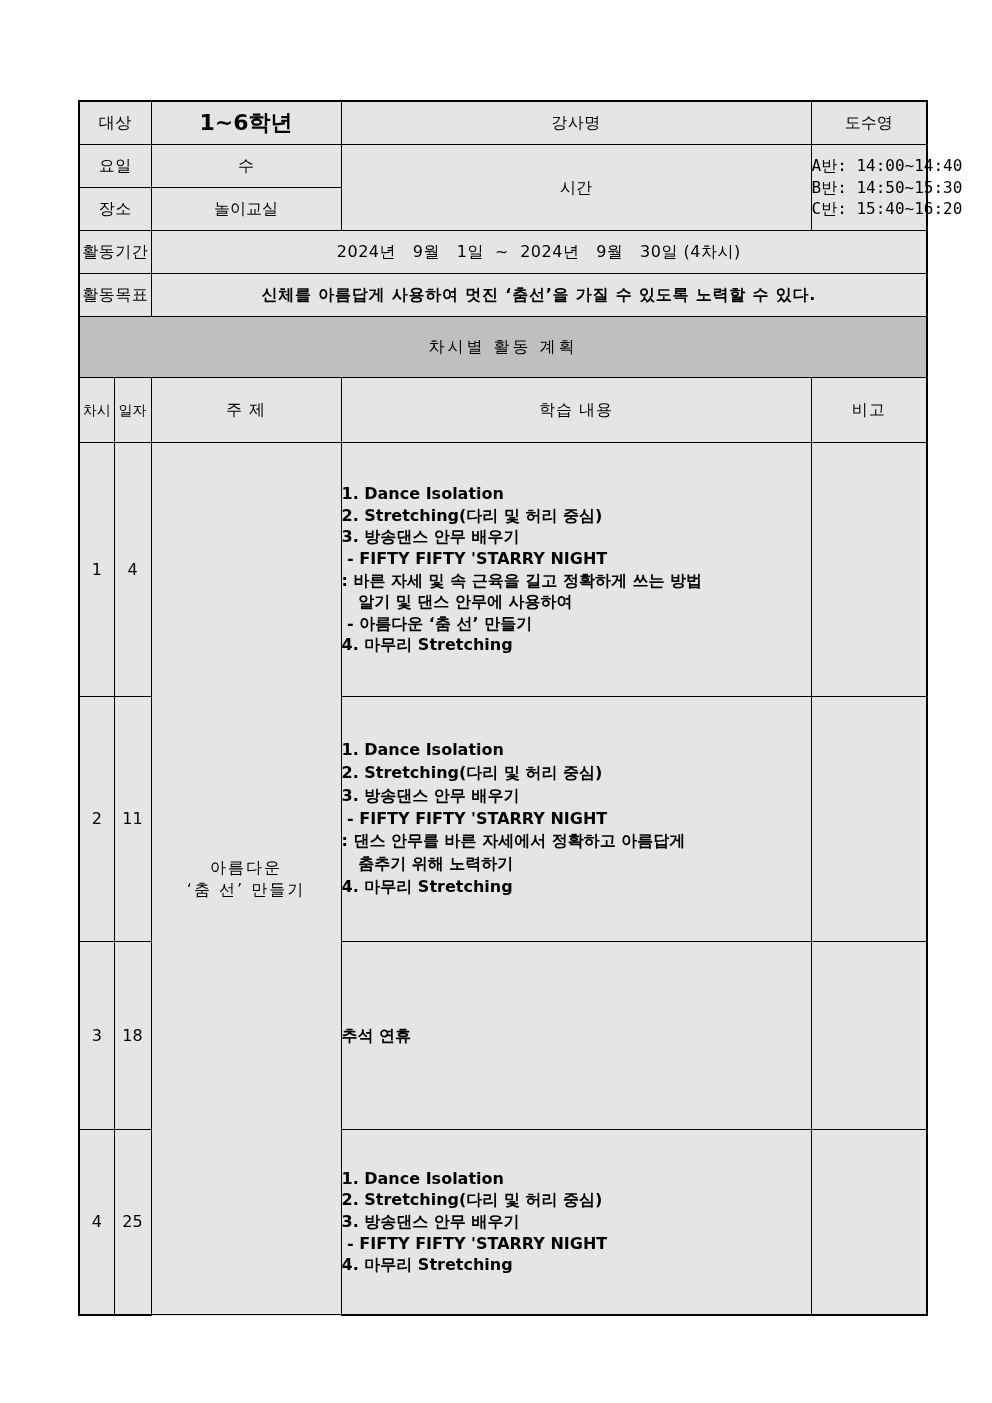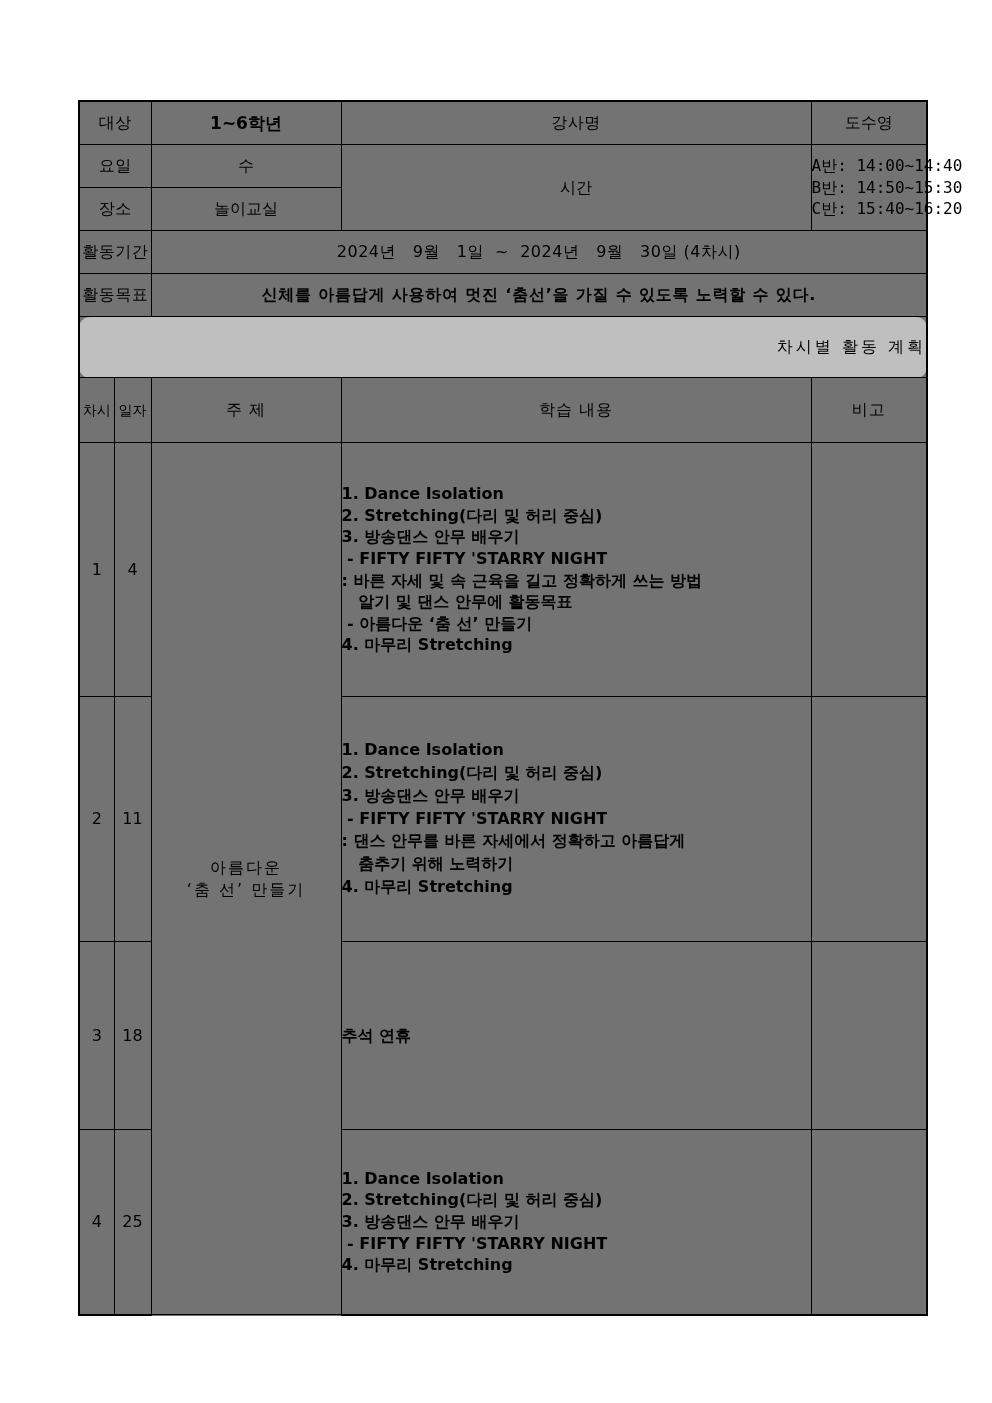--- a/index.html
+++ b/index.html
@@ -20,21 +20,21 @@
     position: absolute;
     left: 78px;
     top: 100px;
     width: 848px;
   }
 
   table.doc {
     border-collapse: collapse;
     table-layout: fixed;
     width: 848px;
-    background: #737373;
+    background: #e5e5e5;
   }
 
   table.doc td {
     border: 1px solid #000000;
     padding: 0;
     vertical-align: middle;
     font-size: 16px;
     line-height: 1.35;
   }
 
@@ -52,21 +52,21 @@
   }
 
   .val-cell {
     text-align: center;
     height: 42px;
     font-size: 17px;
   }
 
   .grade-val {
     font-weight: bold;
-    font-size: 17px;
+    font-size: 22px;
     letter-spacing: 0px;
   }
 
   .time-label {
     text-align: center;
     font-size: 17px;
     margin-top: 8px;
   }
 
   .time-list {
@@ -92,27 +92,26 @@
     font-weight: bold;
     letter-spacing: 0.8px;
     white-space: pre;
     padding: 8px 0;
     height: 42px;
     margin-left: 17px;
   }
 
   .section-band {
     background: #bfbfbf;
-    text-align: right;
+    text-align: center;
     height: 60px;
     font-size: 19px;
     letter-spacing: 3px;
     border-left-width: 2px !important;
     border-right-width: 2px !important;
-    border-radius: 11px;
   }
 
   .col-head {
     text-align: center;
     height: 64px;
     font-size: 16px;
     letter-spacing: 1px;
   }
   .col-head.tight { letter-spacing: 0px; font-size: 14px; }
 
@@ -208,21 +207,21 @@
         <td class="theme-cell" rowspan="4">
           <div>아름다운</div>
           <div>‘춤 선’ 만들기</div>
         </td>
         <td class="content-cell">
           <div class="line">1. Dance Isolation</div>
           <div class="line">2. Stretching(다리 및 허리 중심)</div>
           <div class="line">3. 방송댄스 안무 배우기</div>
           <div class="line"> - FIFTY FIFTY 'STARRY NIGHT</div>
           <div class="line">: 바른 자세 및 속 근육을 길고 정확하게 쓰는 방법</div>
-          <div class="line">   알기 및 댄스 안무에 활동목표</div>
+          <div class="line">   알기 및 댄스 안무에 사용하여</div>
           <div class="line"> - 아름다운 ‘춤 선’ 만들기</div>
           <div class="line">4. 마무리 Stretching</div>
         </td>
         <td class="remark-cell frame-right"></td>
       </tr>
 
       <tr style="height:245px">
         <td class="num-cell frame-left">2</td>
         <td class="num-cell">11</td>
         <td class="content-cell tight">

